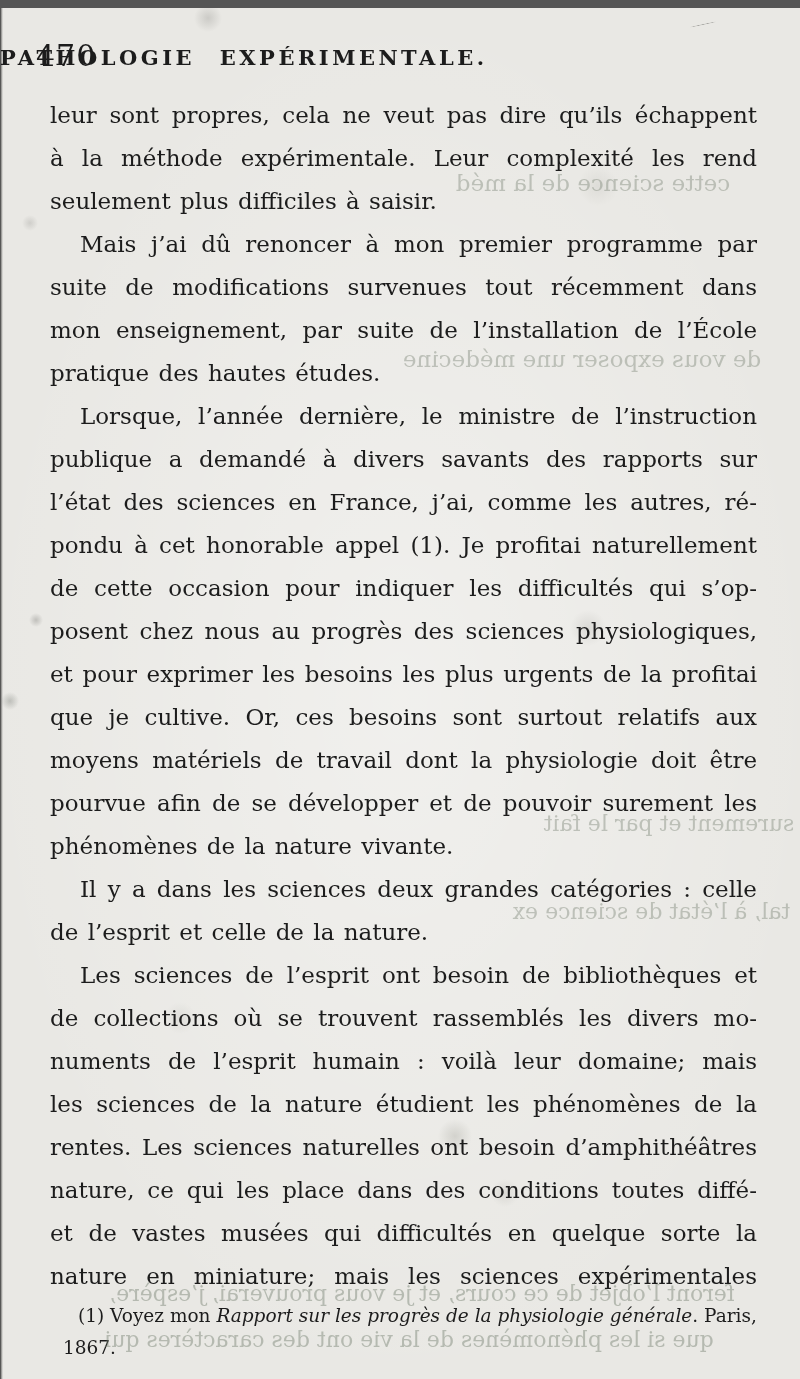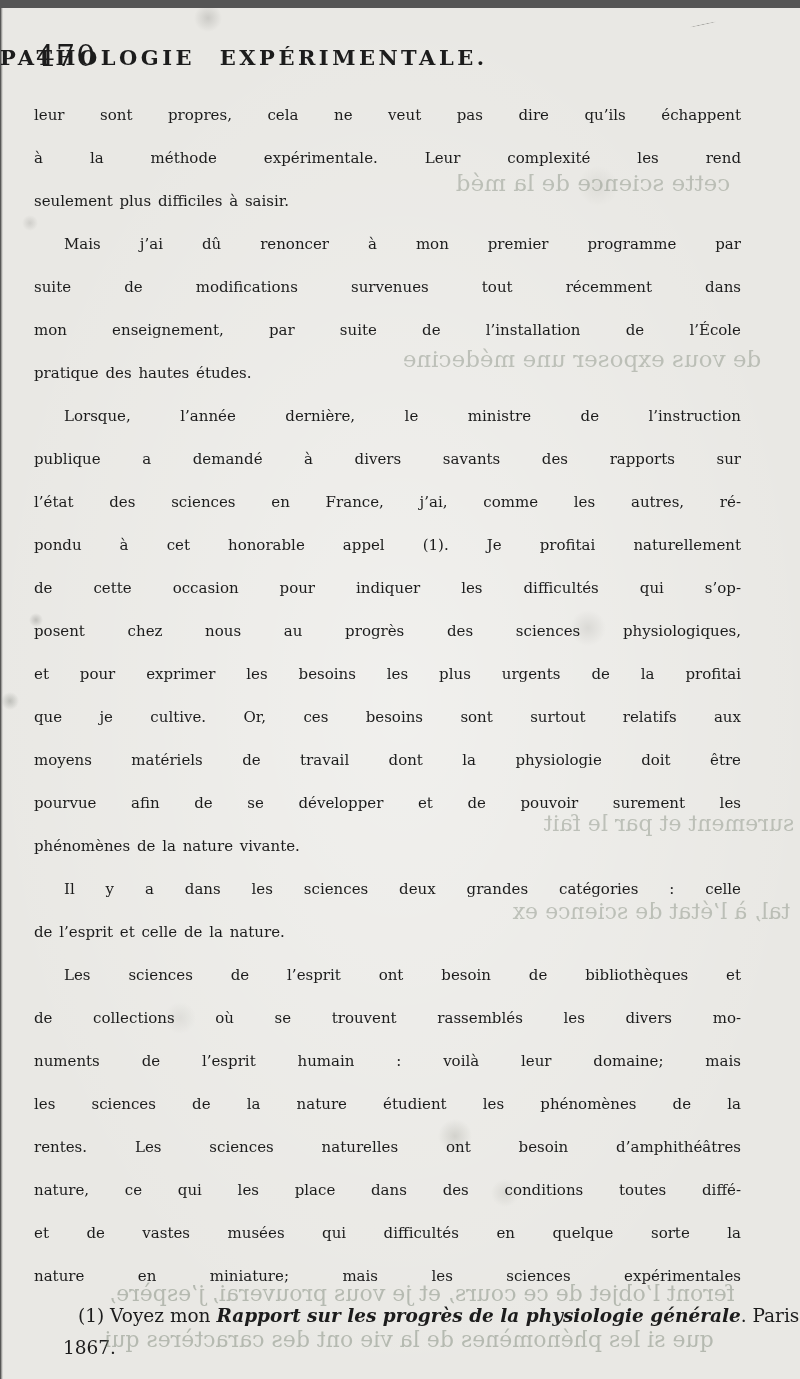--- a/index.html
+++ b/index.html
@@ -42,38 +42,38 @@
     position:absolute;left:36px;top:0;
     font-size:30px;letter-spacing:1px;
   }
   .running-title{
     position:absolute;left:0;top:7px;width:100%;
     text-align:left;
     font-size:21px;font-weight:bold;
     letter-spacing:3.5px;word-spacing:14px;
   }
   .body-text{
-    position:absolute;top:86px;left:34px;width:707px;
-    font-size:15px;
+    position:absolute;top:86px;left:50px;width:707px;
+    font-size:23px;
   }
   .ln{
     height:43px;line-height:43px;
     text-align:justify;text-align-last:justify;
     word-spacing:2px;
     white-space:nowrap;
   }
   .ln.ind{text-indent:30px;}
   .ln.end{text-align-last:left;}
   .footnote{
     position:absolute;top:1292px;left:38px;width:715px;
     font-size:18.5px;line-height:32px;
   }
   .fn-l1{padding-left:40px;white-space:nowrap;}
   .fn-l2{padding-left:25px;}
-  .fn-title{font-style:italic;font-weight:bold;}
+  .fn-title{font-style:italic;}
   
   .ghost{
     position:absolute;
     transform:scaleX(-1);
     color:rgba(118,128,112,0.40);
     filter:blur(0.6px);
     white-space:nowrap;overflow:hidden;
     text-align:center;
     font-size:22px;line-height:30px;
   }

